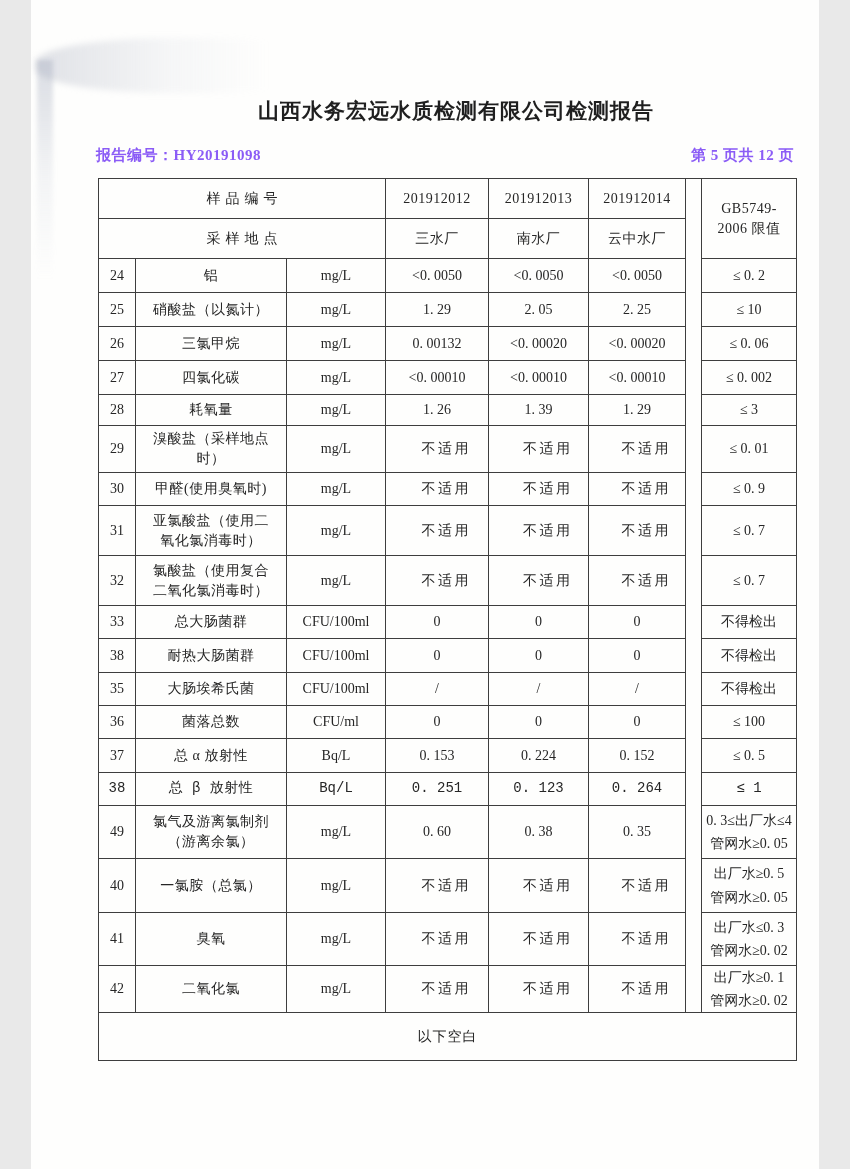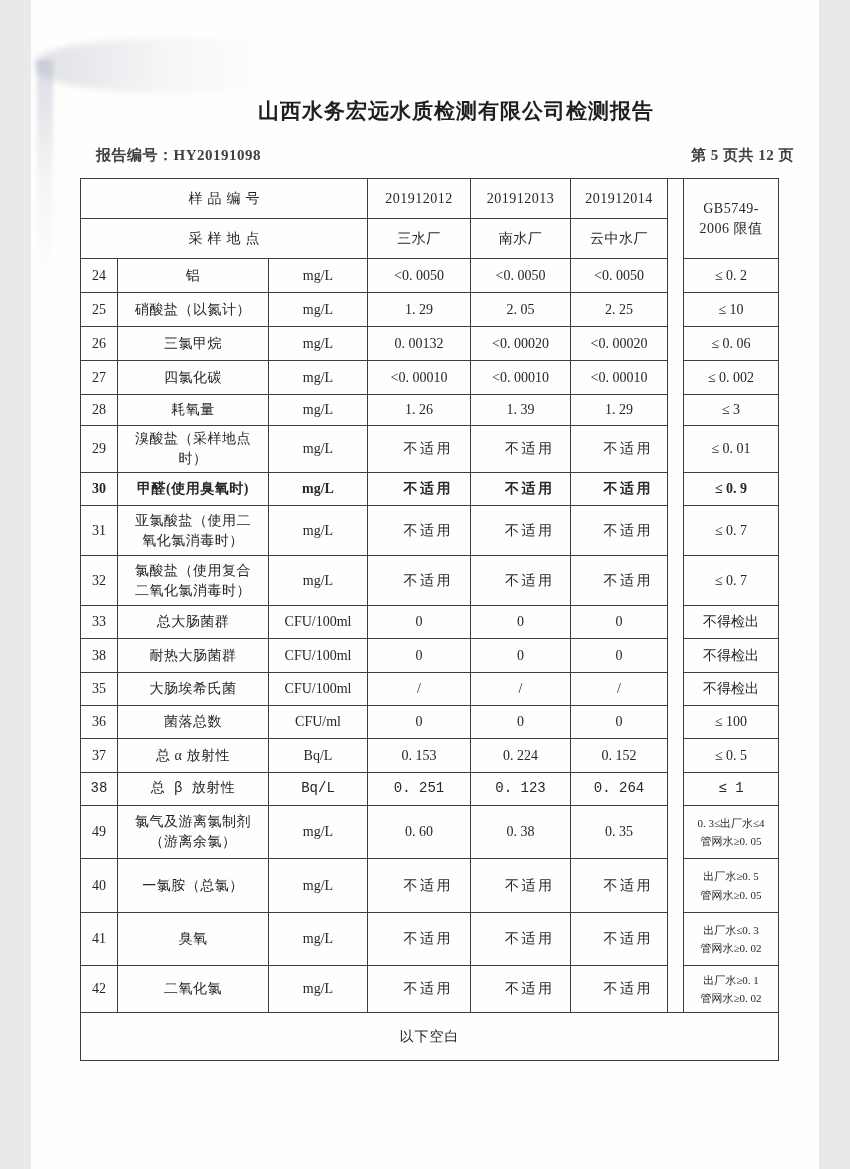--- a/index.html
+++ b/index.html
@@ -17,36 +17,36 @@
     filter:blur(2px);}
   .edge-line{position:absolute;left:836px;top:0;width:2px;height:750px;background:rgba(140,142,152,.18);}
   .red-mark{position:absolute;opacity:.85;}
   .red-mark.m1{left:828px;top:560px;}
   .red-mark.m2{left:829px;top:648px;}
   .red-dot{position:absolute;left:835px;top:735px;width:3px;height:5px;background:#b5484e;opacity:.55;border-radius:50%;}
 
   .title{margin:0;position:absolute;top:97px;left:0;width:850px;text-align:center;
     font-size:21px;font-weight:bold;letter-spacing:1px;color:#1f1f1f;}
   .meta{position:absolute;top:146px;left:65px;width:698px;display:flex;
-    justify-content:space-between;font-size:15px;font-weight:bold;letter-spacing:.5px;color:#404040;}
-
-  table.report{position:absolute;top:178px;left:49px;width:698px;
+    justify-content:space-between;font-size:15px;font-weight:bold;letter-spacing:.5px;color:#8b5cf6;}
+
+  table.report{position:absolute;top:178px;left:67px;width:698px;
     border-collapse:collapse;table-layout:fixed;border:1.5px solid #2e2e2e;}
   .report td{border:1px solid #3e3e3e;text-align:center;vertical-align:middle;
     padding:0;font-size:14px;line-height:1.4;color:#262626;}
   tr.hrow{height:40px;}
   .h-label{font-size:15px;letter-spacing:5px;text-indent:5px;}
   .h-val{font-size:15px;letter-spacing:.5px;}
   .h-limit{font-size:15px;white-space:pre-line;line-height:2.5;letter-spacing:.5px;}
   .c-no{font-size:14px;}
   .c-name{text-align:left;padding:2px 3px 2px 8px;white-space:pre-line;letter-spacing:.5px;line-height:1.5;}
   .c-unit{font-size:13.5px;}
   .c-val.na{letter-spacing:2.5px;text-indent:2.5px;padding-left:16px;}
   .c-limit{white-space:pre-line;}
-  .c-limit.small{font-size:11px;line-height:1.65;letter-spacing:0;}
+  .c-limit.small{font-size:14px;line-height:1.65;letter-spacing:0;}
   tr.frow{height:48px;}
   .c-blank{text-align:left;vertical-align:top;padding:4px 9px;font-size:13.5px;
     letter-spacing:1px;border-bottom:2px solid #232323;}
 </style>
 </head>
 <body>
 
 <div class="page">
 
   <div class="smudge-a"></div>
@@ -135,21 +135,21 @@
         <tr style="height: 47px;">
           <td class="c-no">29</td>
           <td class="c-name">溴酸盐（采样地点
 时）</td>
           <td class="c-unit">mg/L</td>
           <td class="c-val na">不适用</td>
           <td class="c-val na">不适用</td>
           <td class="c-val na">不适用</td>
           <td class="c-limit">≤ 0. 01</td>
         </tr>
-        <tr style="height: 33px; font-weight: bold;">
+        <tr style="height: 33px;">
           <td class="c-no">30</td>
           <td class="c-name">甲醛(使用臭氧时)</td>
           <td class="c-unit">mg/L</td>
           <td class="c-val na">不适用</td>
           <td class="c-val na">不适用</td>
           <td class="c-val na">不适用</td>
           <td class="c-limit">≤ 0. 9</td>
         </tr>
         <tr style="height: 50px;">
           <td class="c-no">31</td>

